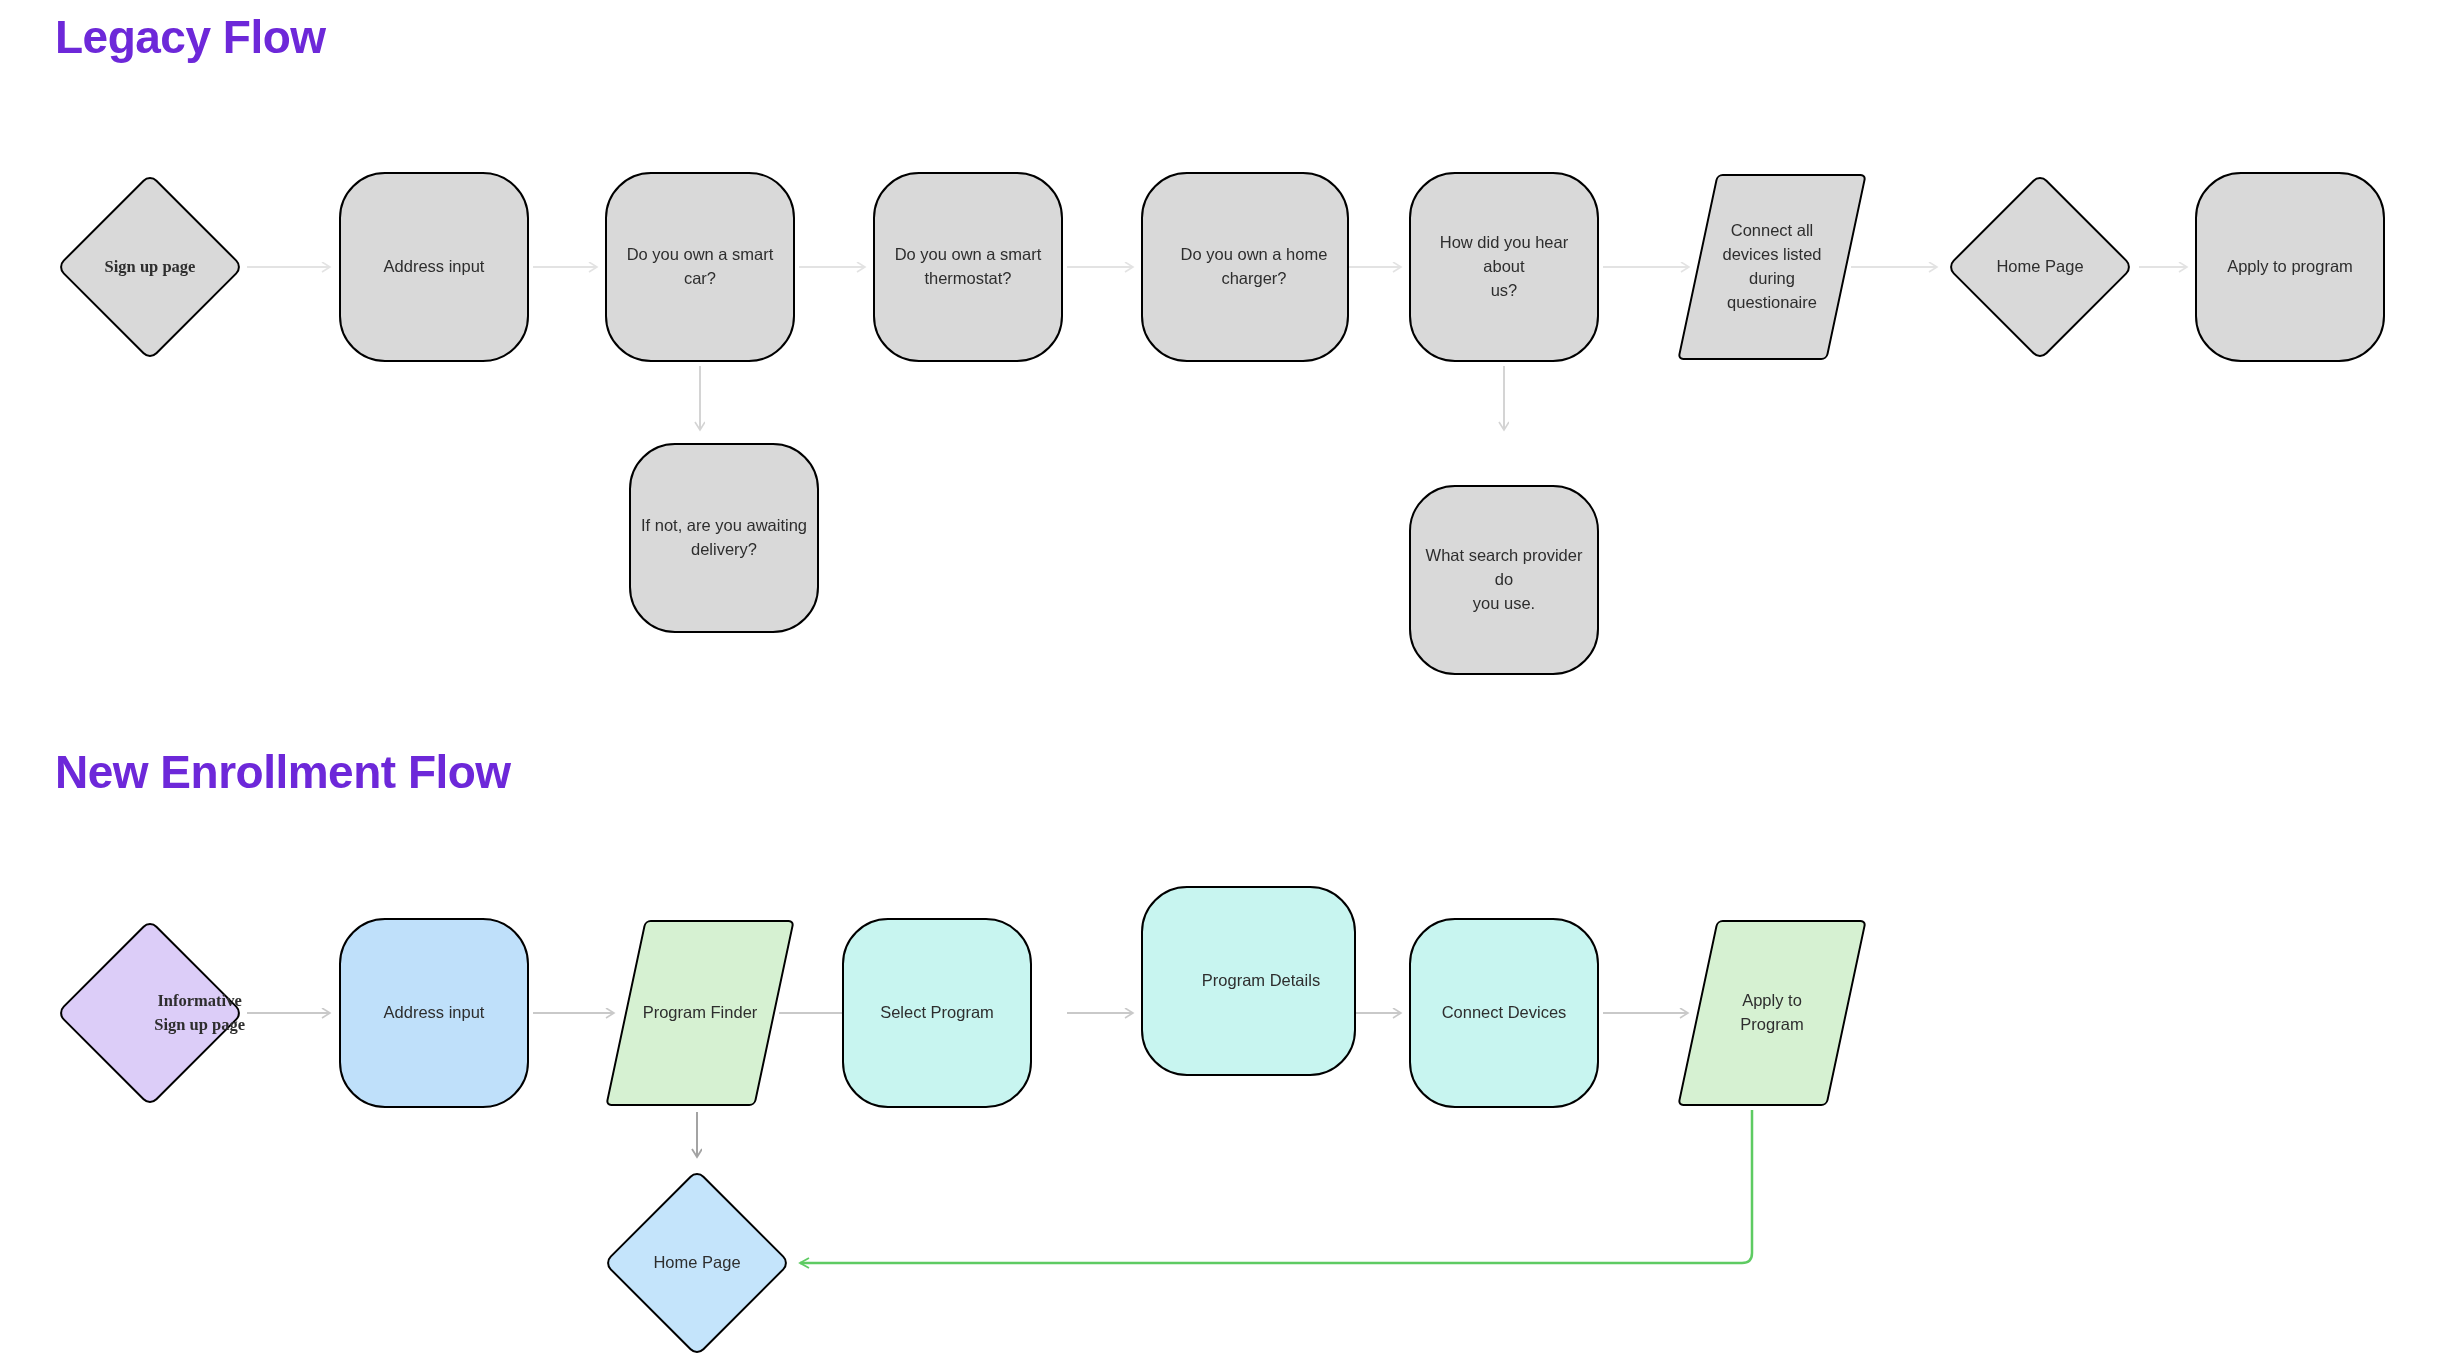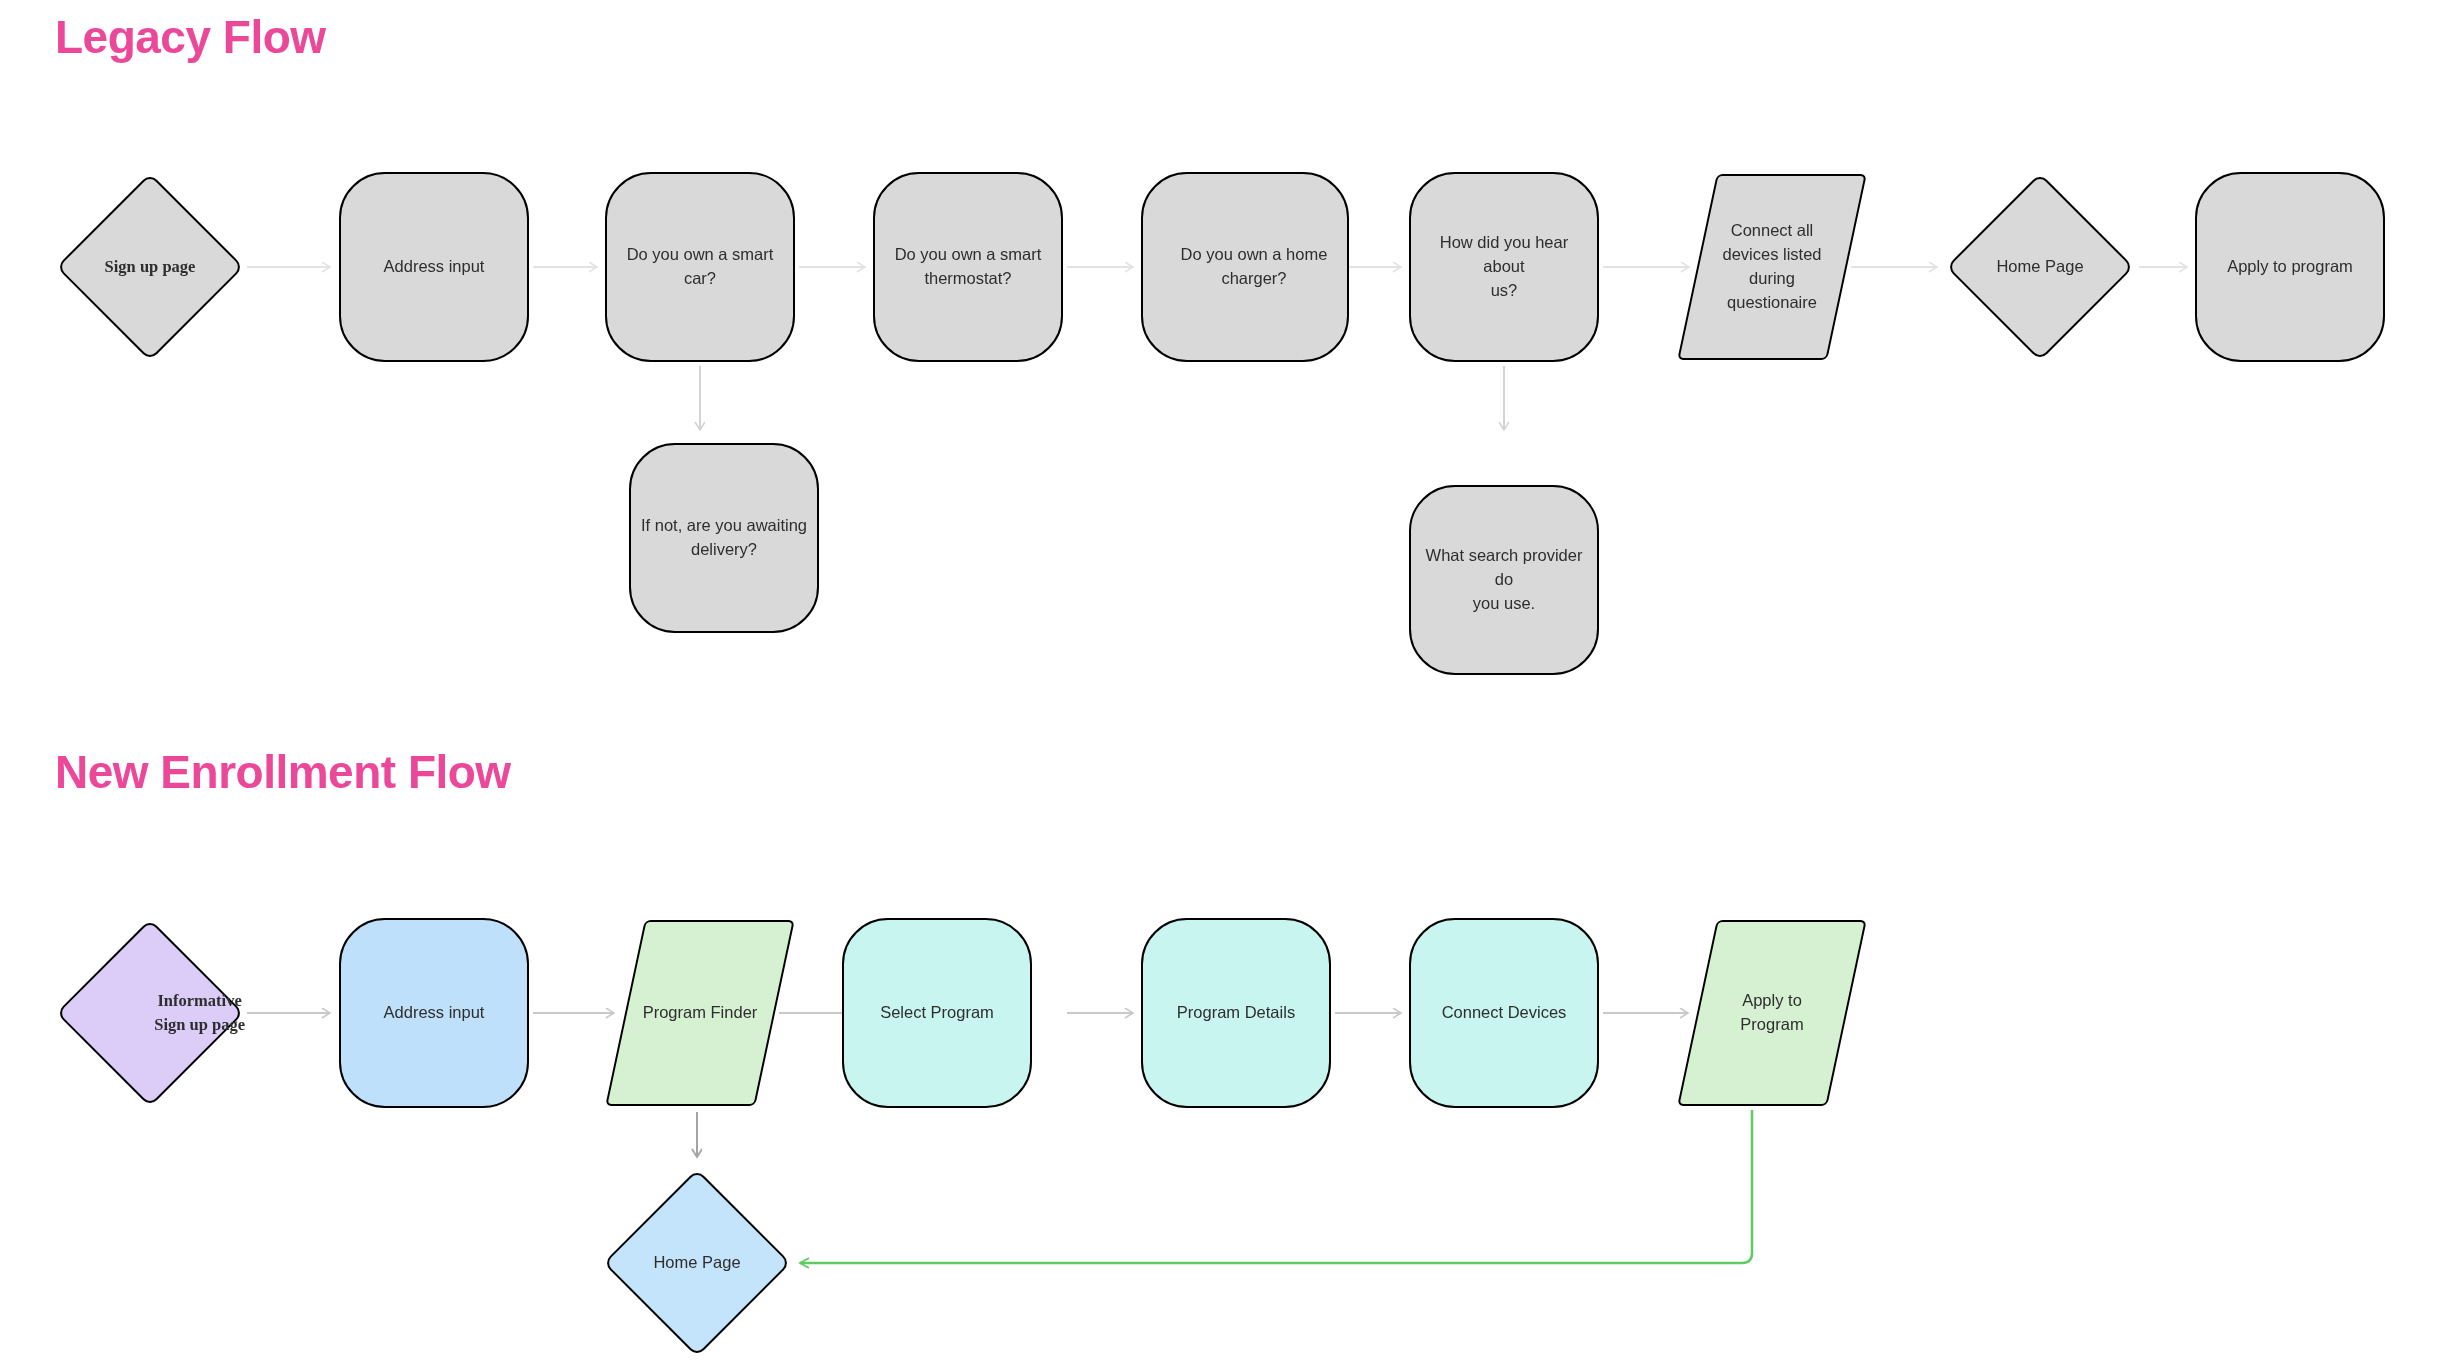--- a/index.html
+++ b/index.html
@@ -2,21 +2,21 @@
 <html><head>
 <meta charset="utf-8">
 <style>
   html,body{margin:0;padding:0;background:#ffffff;}
   body{
     width:2458px;height:1372px;position:relative;overflow:hidden;
     font-family:"Liberation Sans", sans-serif;
   }
   .flow-title{
     position:absolute;left:55px;
-    font-size:46px;font-weight:bold;letter-spacing:-0.5px;color:#ec4899;
+    font-size:46px;font-weight:bold;letter-spacing:-0.5px;color:#6d28d9;
   }
   .node{
     position:absolute;width:190px;height:190px;
     display:flex;align-items:center;justify-content:center;z-index:2;
   }
   .shape{position:absolute;box-sizing:border-box;}
   .shape.rect{inset:0;border-radius:46px;border:2px solid;}
   .shape.diamond{
     left:50%;top:50%;width:133px;height:133px;
     transform:translate(-50%,-50%) rotate(45deg);
@@ -162,21 +162,21 @@
   <div class="label">Address input</div>
 </div>
 <div class="node" style="left:605px;top:918px;">
   <div class="shape para green"></div>
   <div class="label narrow">Program Finder</div>
 </div>
 <div class="node" style="left:842px;top:918px;">
   <div class="shape rect cyan"></div>
   <div class="label">Select Program</div>
 </div>
-<div class="node" style="left:1141px;top:918px;">
+<div class="node" style="left:1141px;top:886px;padding-left:25px;">
   <div class="shape rect cyan"></div>
   <div class="label">Program Details</div>
 </div>
 <div class="node" style="left:1409px;top:918px;">
   <div class="shape rect cyan"></div>
   <div class="label">Connect Devices</div>
 </div>
 <div class="node" style="left:1677px;top:918px;">
   <div class="shape para green"></div>
   <div class="label narrow">Apply to

